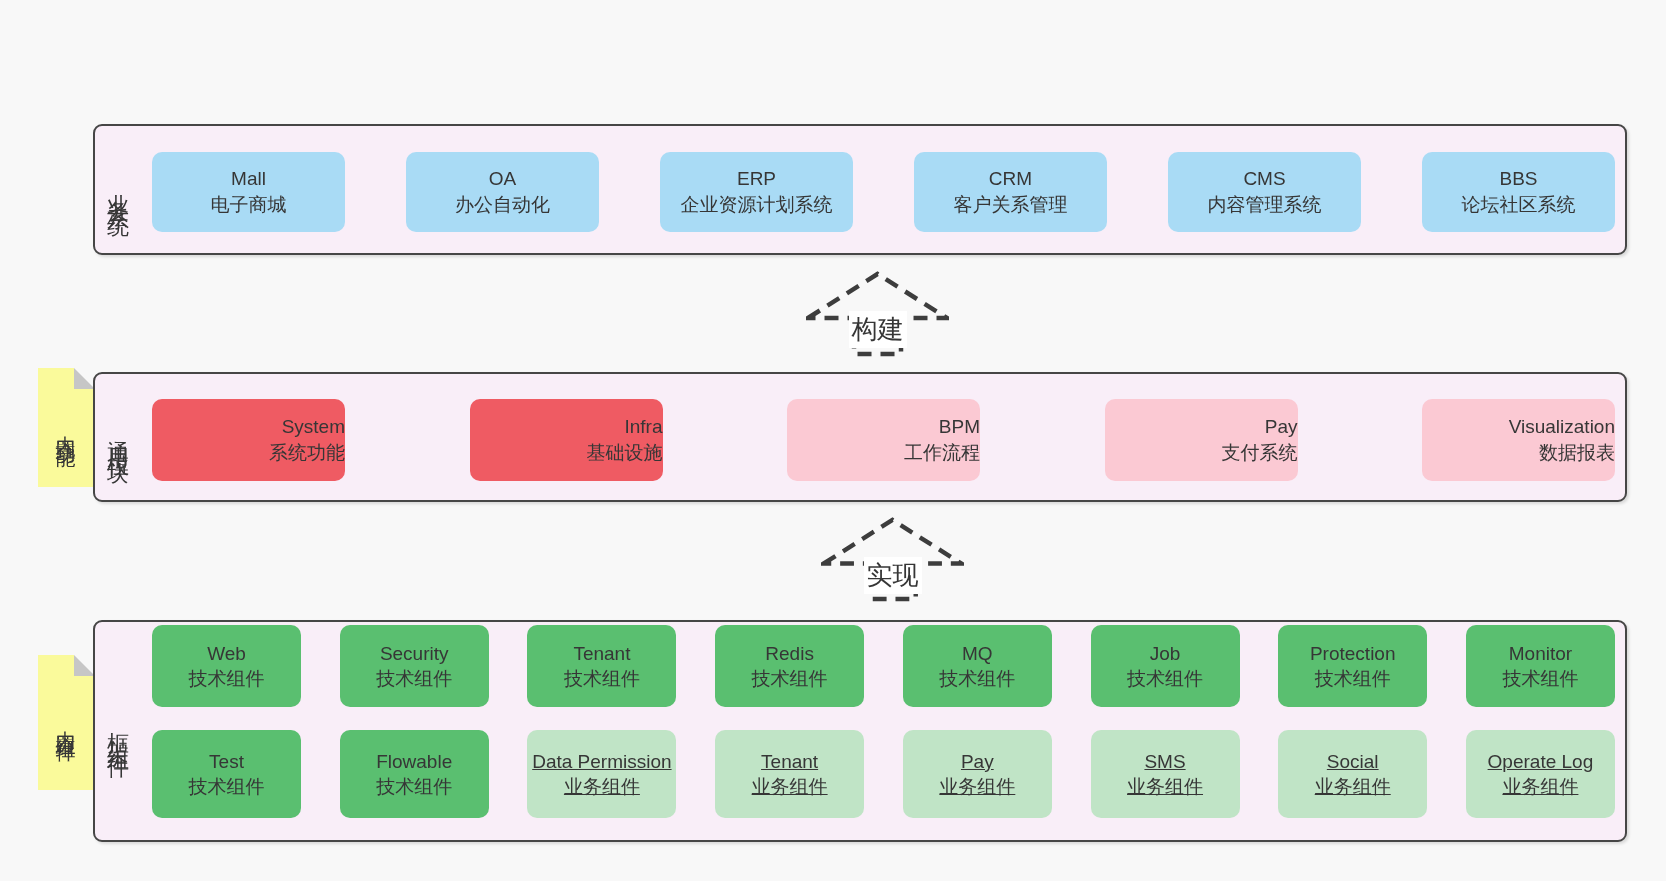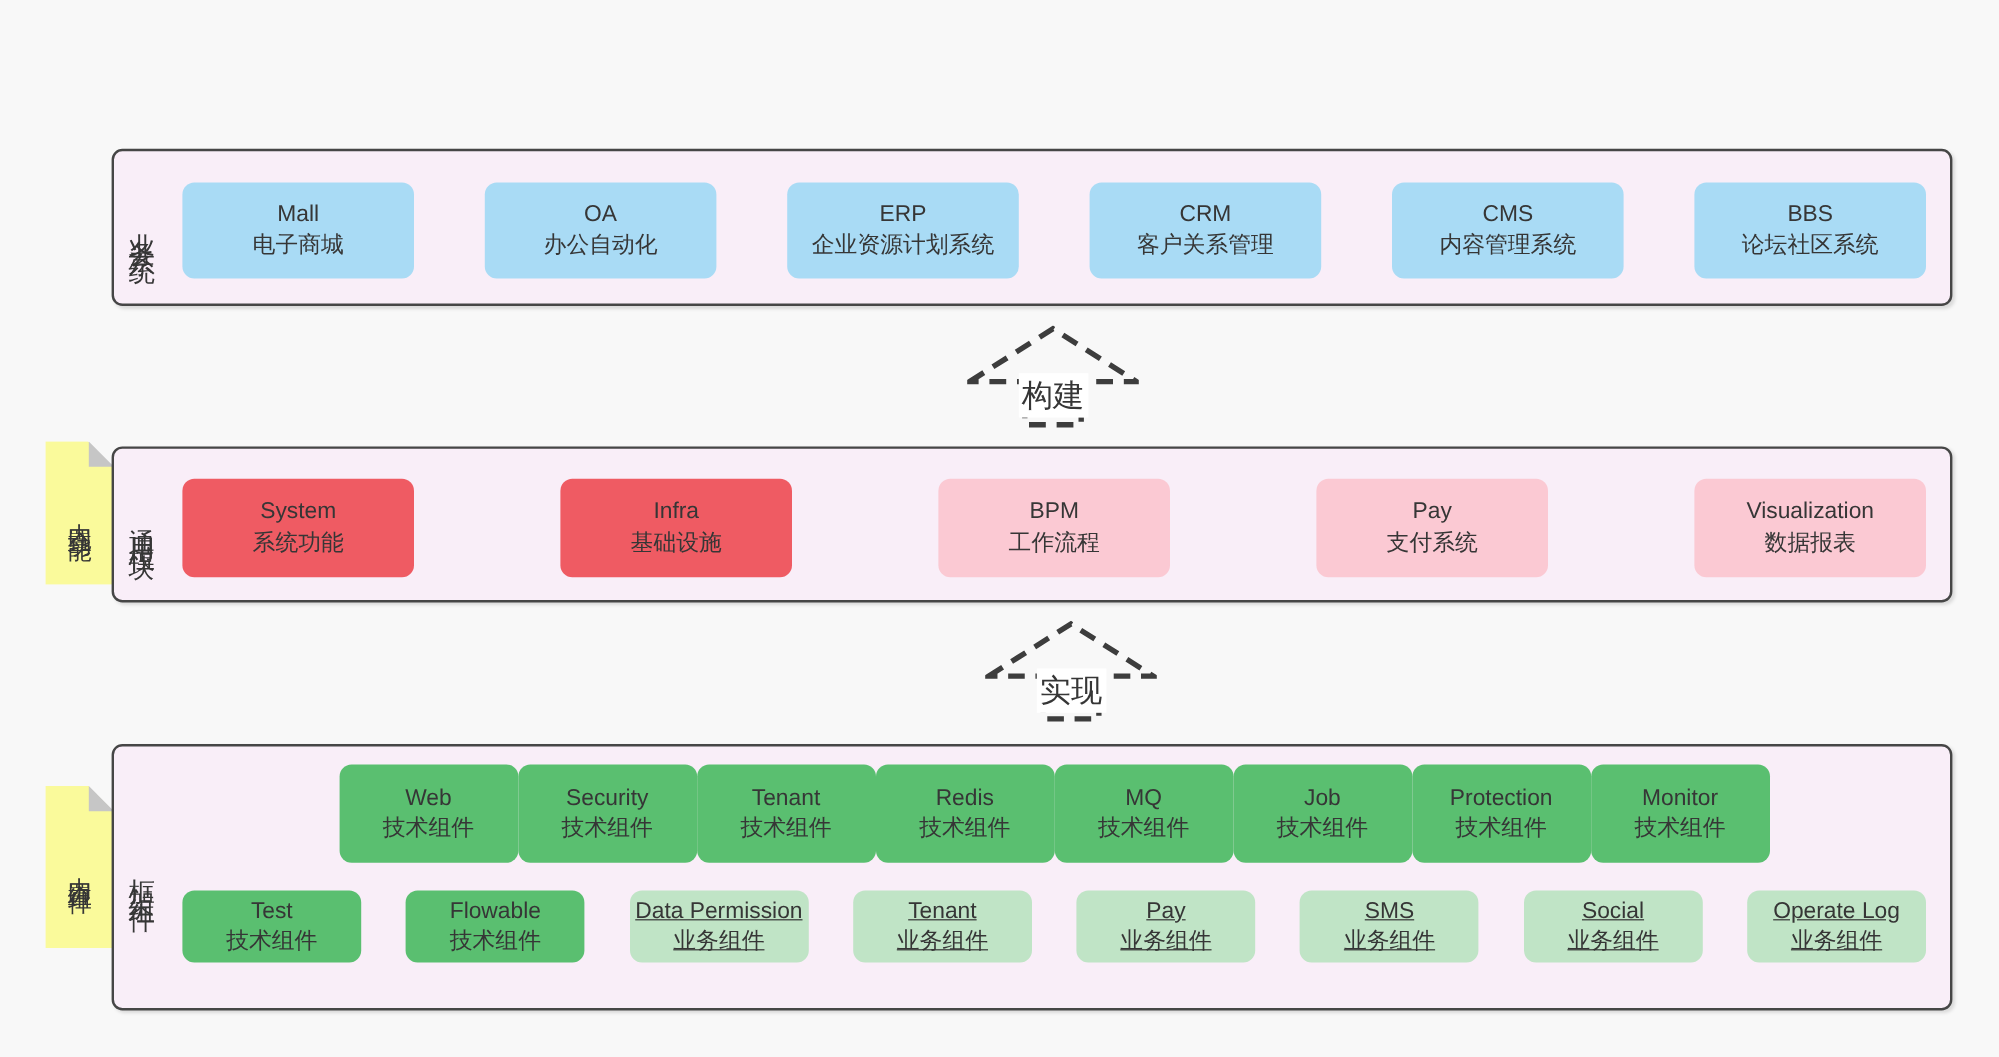--- a/index.html
+++ b/index.html
@@ -23,37 +23,37 @@
   
   .v-label{
     position:absolute;left:8px;top:0;height:100%;
     display:flex;align-items:center;justify-content:center;
     writing-mode:vertical-rl;text-orientation:upright;
     font-size:22px;letter-spacing:7px;color:var(--text,#363636);
   }
   .layer-component .v-label{letter-spacing:8px;}
   
   .row{
-    margin-left:57px;margin-right:20px;
+    margin-left:57px;margin-right:10px;
     display:flex;justify-content:space-between;
   }
   .layer-business .row{padding-top:26px;}
   .layer-module .row{padding-top:25px;}
-  .layer-component .row1{padding-top:15px;justify-content:center;}
+  .layer-component .row1{padding-top:3px;}
   .layer-component .row2{padding-top:23px;}
   
   .box{
     border-radius:10px;display:flex;flex-direction:column;
     align-items:center;justify-content:center;
     text-align:center;font-size:19px;line-height:26px;
   }
   .box-wide{width:193px;height:80px;}
-  .layer-module .box-wide{height:82px;}
+  .layer-module .box-wide{height:82px;align-items:flex-end;}
   .box-narrow{width:149px;height:82px;line-height:25px;}
-  .row2 .box-narrow{height:60px;}
+  .row2 .box-narrow{height:88px;}
   .v-blue{background:var(--blue,#a9dbf5);}
   .v-red{background:var(--red,#ef5b63);}
   .v-pink{background:var(--pink,#fbc9d3);}
   .v-green{background:var(--green,#5abf70);}
   .v-green-light{background:var(--green-light,#c0e4c6);text-decoration:underline;}
   
   .note{
     position:absolute;left:38px;width:57px;z-index:0;
     background:linear-gradient(225deg,transparent 15px,var(--note-bg,#fafa9b) 15px);
     display:flex;align-items:center;justify-content:center;

